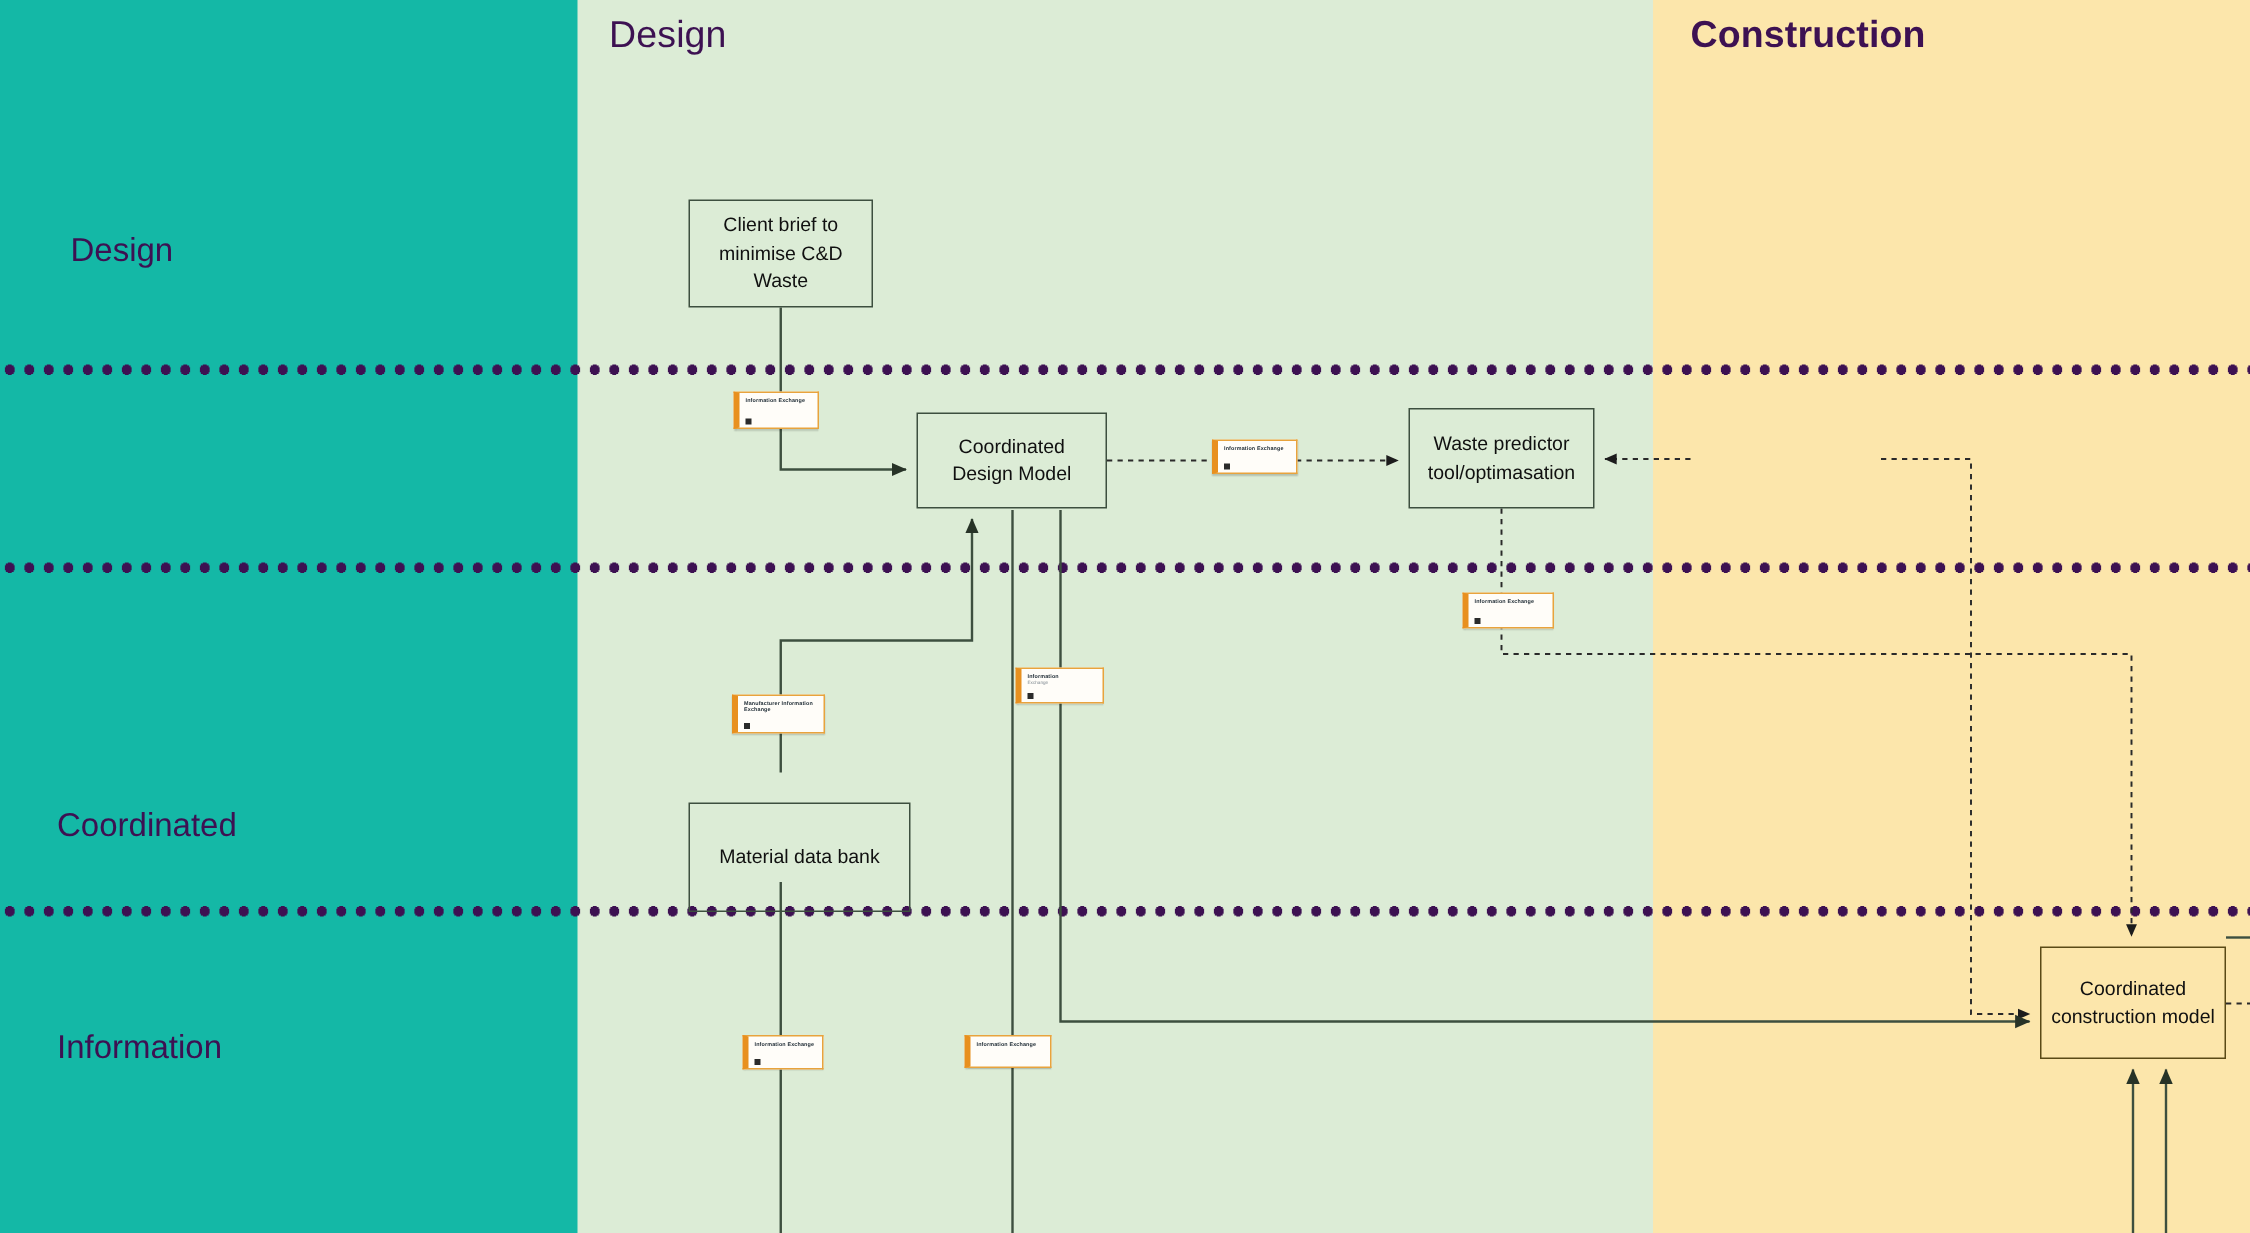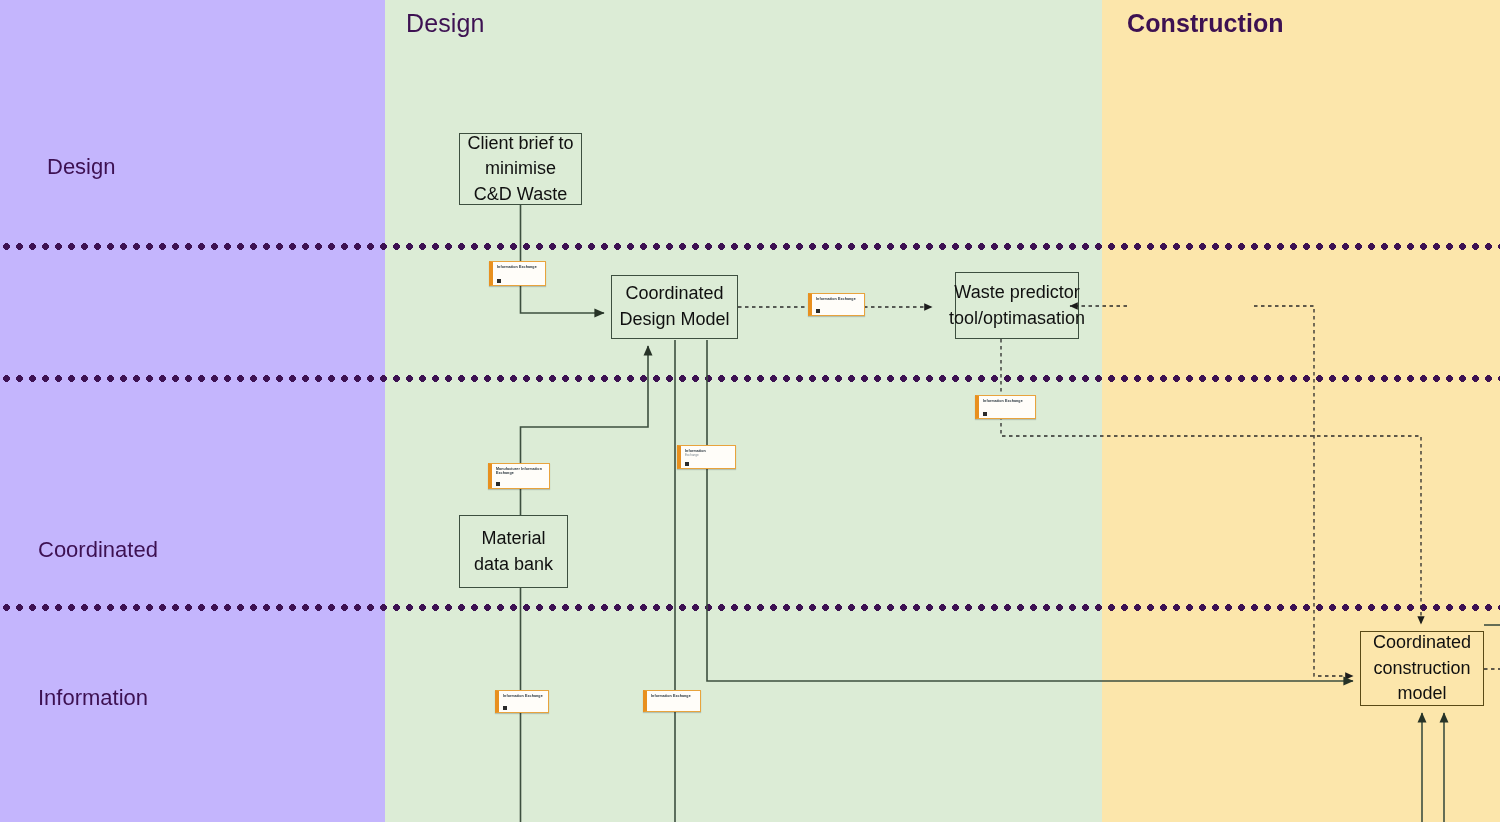--- a/index.html
+++ b/index.html
@@ -5,21 +5,21 @@
   html,body{margin:0;padding:0;background:#ffffff;}
   body{
     font-family:"Liberation Sans","DejaVu Sans",sans-serif;
     -webkit-font-smoothing:antialiased;
   }
   #canvas{
     position:relative;
     width:1500px;
     height:822px;
     overflow:hidden;
-    background:#c4b5fd;
+    background:#14b8a6;
   }
   .phase-band{
     position:absolute;
     top:0;
     height:822px;
   }
   .phase-label{
     position:absolute;
     font-size:25px;
     color:#3d1152;
@@ -43,21 +43,21 @@
     background-position:left center;
   }
   .node{
     position:absolute;
     box-sizing:border-box;
     border:1.6px solid #3d4f3f;
     display:flex;
     align-items:center;
     justify-content:center;
     text-align:center;
-    font-size:18px;
+    font-size:13px;
     line-height:1.42;
     color:#101010;
     padding:4px 6px;
     background:transparent;
     z-index:6;
   }
   .node.on-yellow{border-color:#5a4a16;}
   .sticky{
     position:absolute;
     box-sizing:border-box;
@@ -151,24 +151,24 @@
     <path class="solid-wire" d="M1444,822 L1444,713" marker-end="url(#ah-solid)"></path>
 
     <path class="solid-wire" d="M1484,625 L1500,625"></path>
     <path class="dash-wire" d="M1484,669 L1500,669"></path>
   </svg>
 
   <div class="node" style="left:459px;top:133px;width:123px;height:72px;">Client brief to minimise C&amp;D Waste</div>
 
   <div class="node" style="left:611px;top:275px;width:127px;height:64px;">Coordinated Design Model</div>
 
-  <div class="node" style="left:939px;top:272px;width:124px;height:67px;margin-left:16px;">Waste predictor tool/optimasation</div>
-
-
-  <div class="node" style="left:459px;top:515px;width:109px;height:73px;">Material data bank</div>
+  <div class="node" style="left:939px;top:272px;width:124px;height:67px;">Waste predictor tool/optimasation</div>
+
+
+  <div class="node" style="left:459px;top:535px;width:148px;height:73px;">Material data bank</div>
 
   <div class="node on-yellow" style="left:1360px;top:631px;width:124px;height:75px;">Coordinated construction model</div>
 
   <div class="sticky" style="left:489px;top:261px;width:57px;height:25px;">
     <div class="st-title">Information Exchange</div>
     <div class="st-mark"></div>
   </div>
 
   <div class="sticky" style="left:808px;top:293px;width:57px;height:23px;">
     <div class="st-title">Information Exchange</div>

